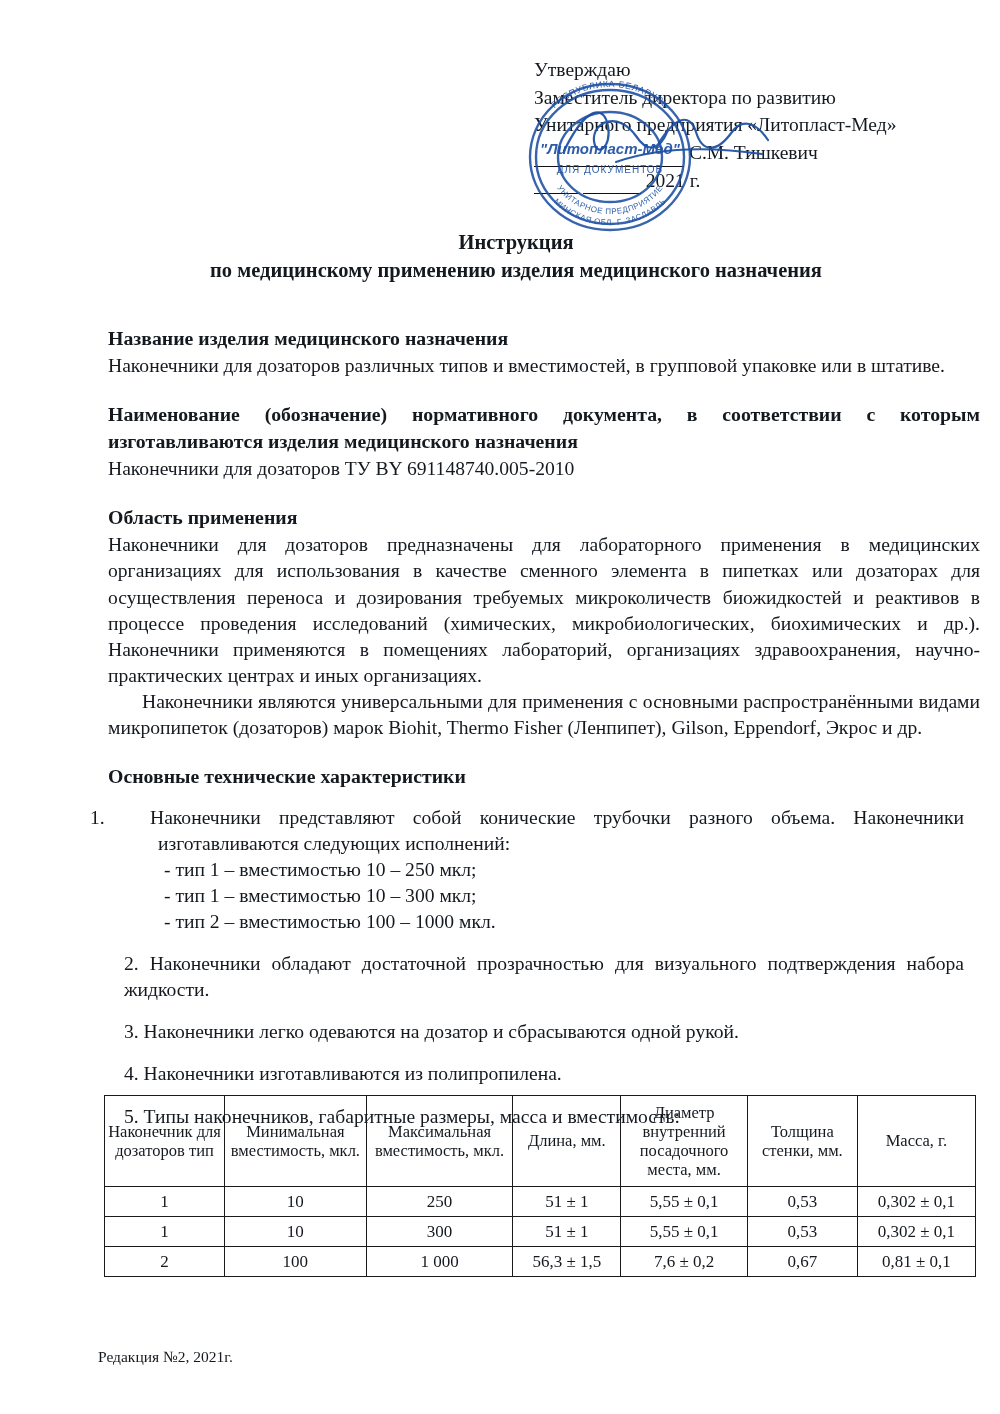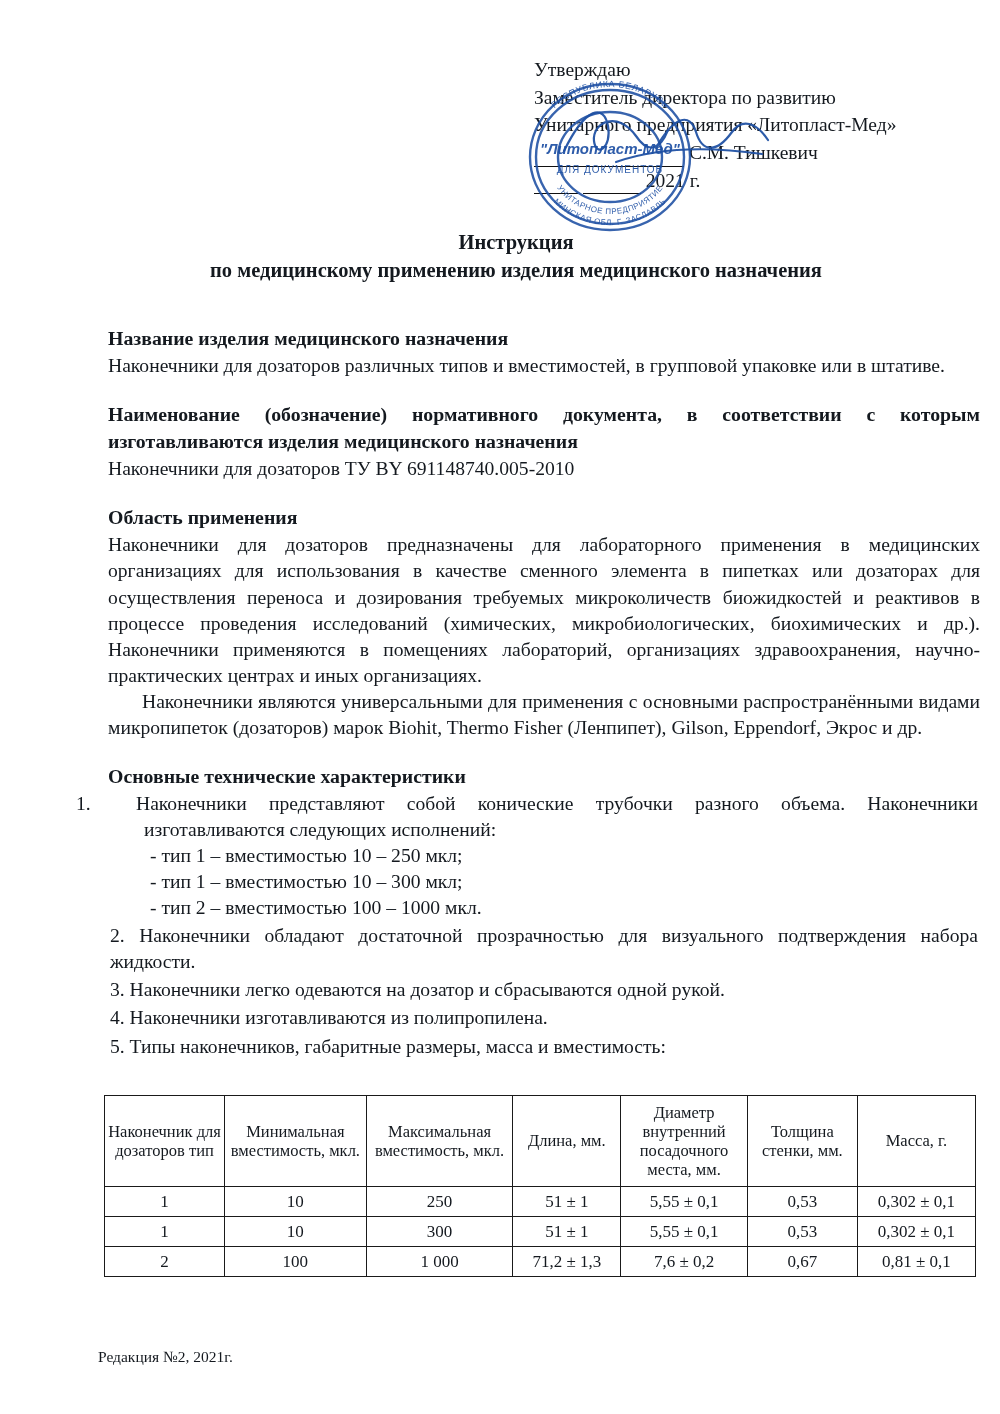--- a/index.html
+++ b/index.html
@@ -99,21 +99,21 @@
   p.para.ind { text-indent: 34px; }
   .gap-md { height: 22px; }
 
   ol.specs {
     margin: 0;
     padding: 0;
     list-style: none;
   }
   ol.specs li {
     text-align: justify;
-    margin: 2px;
+    margin: 16px;
   }
   .li-hang {
     display: block;
     padding-left: 34px;
     text-indent: -34px;
   }
   .li-hang .num { display: inline-block; width: 26px; }
   .sub-list {
     padding-left: 40px;
   }
@@ -316,21 +316,21 @@
           <td>300</td>
           <td>51 ± 1</td>
           <td>5,55 ± 0,1</td>
           <td>0,53</td>
           <td>0,302 ± 0,1</td>
         </tr>
         <tr>
           <td>2</td>
           <td>100</td>
           <td>1 000</td>
-          <td>71,2 ± 1,3</td>
+          <td>56,3 ± 1,5</td>
           <td>7,6 ± 0,2</td>
           <td>0,67</td>
           <td>0,81 ± 0,1</td>
         </tr>
       </tbody>
     </table>
   </div>
 
   <div class="footer">Редакция №2, 2021г.</div>
 

